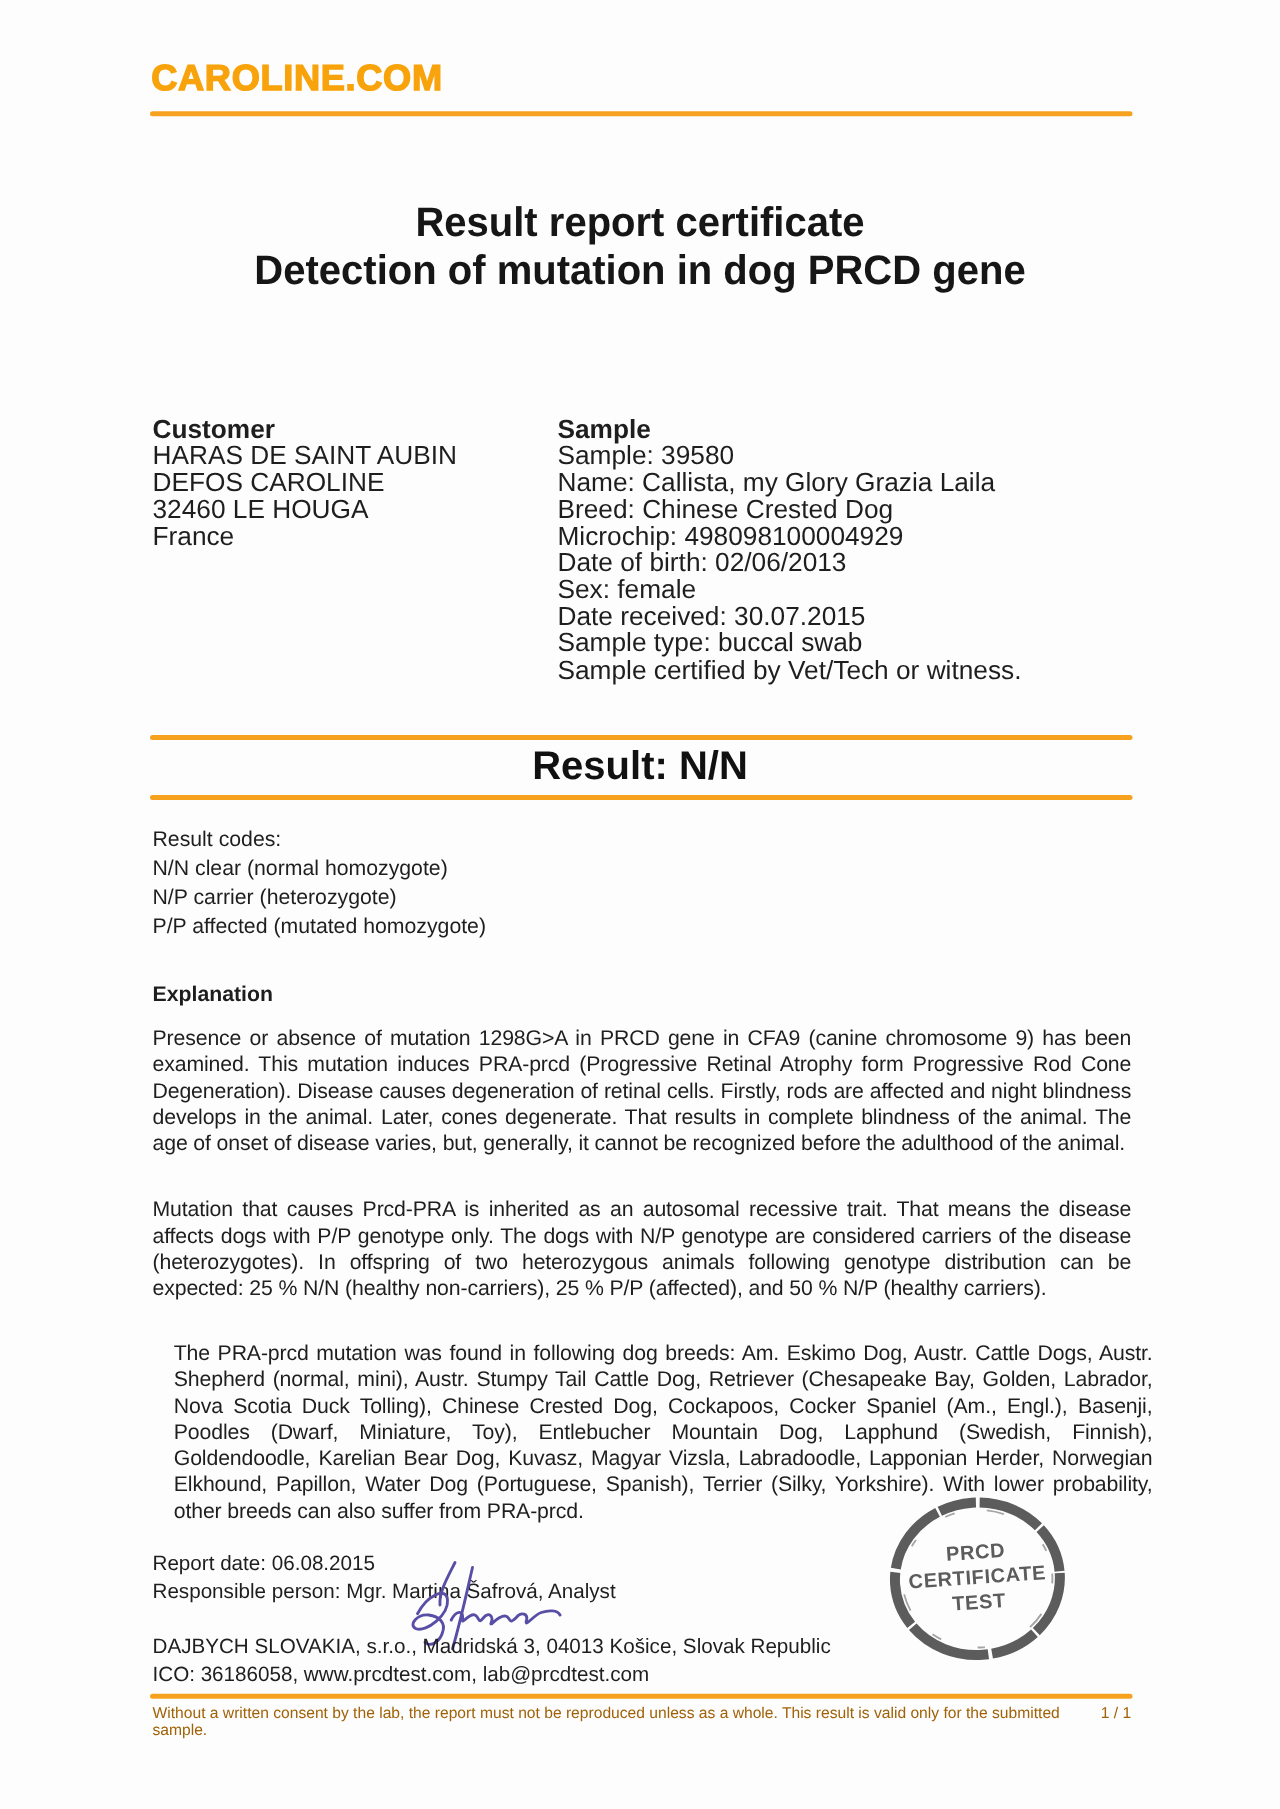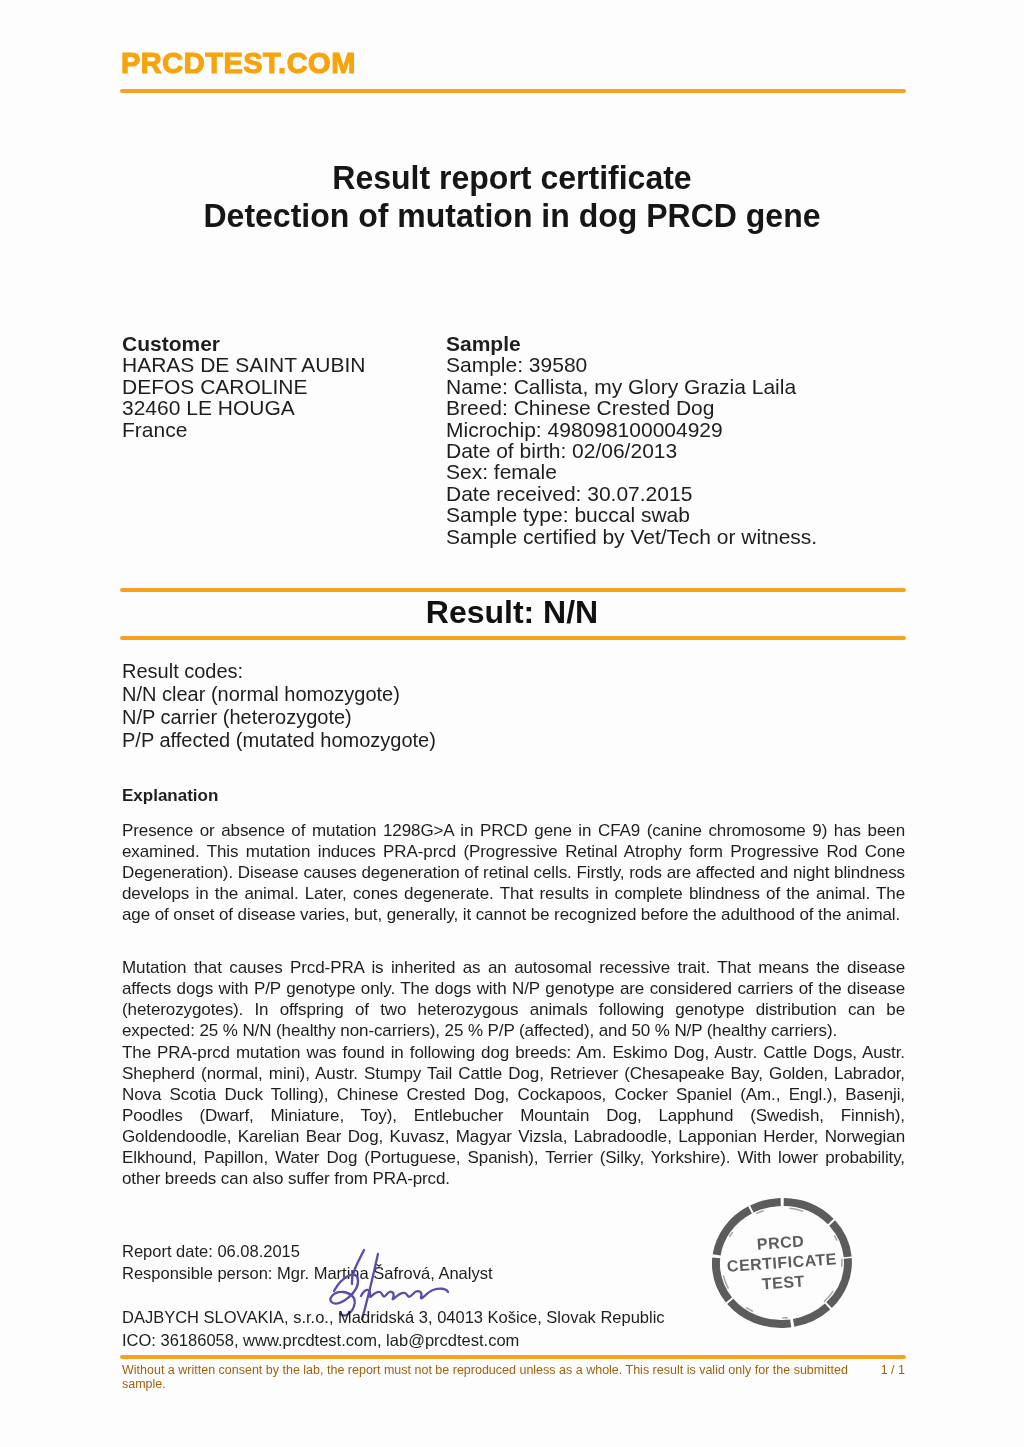--- a/index.html
+++ b/index.html
@@ -33,30 +33,30 @@
   .info-sample  { left: 446px; width: 470px; }
   .info-heading { font-weight: 700; }
   
   .rule-result-top { top: 588px; }
   .result-banner {
     position: absolute; left: 0; top: 594px; width: 1024px;
     text-align: center; font-size: 32px; font-weight: 700; color: #111;
   }
   .rule-result-bottom { top: 636px; }
   
-  .result-codes { position: absolute; left: 122px; top: 660px; font-size: 20px; line-height: 23px; }
+  .result-codes { position: absolute; left: 122px; top: 660px; font-size: 17px; line-height: 23px; }
   
   .expl-heading { position: absolute; left: 122px; top: 786px; font-size: 17px; font-weight: 700; }
   .paragraph {
     position: absolute; left: 122px; width: 783px;
     font-size: 17px; line-height: 21px; text-align: justify; letter-spacing: -0.1px;
   }
   .para1 { top: 820px; }
   .para2 { top: 957px; }
-  .para3 { top: 1042px; }
+  .para3 { top: 1072px; margin-left: 17px; }
   
   .report-block  { position: absolute; left: 122px; top: 1240px; font-size: 16.5px; line-height: 22px; }
   .signature-svg { position: absolute; left: 320px; top: 1247px; }
   .address-block { position: absolute; left: 122px; top: 1306px; font-size: 16.5px; line-height: 23px; }
   
   .stamp {
     position: absolute; left: 706px; top: 1194px; width: 152px; height: 140px;
     transform: rotate(-4deg); opacity: 0.9;
   }
   .stamp svg { position: absolute; left: 0; top: 0; }
@@ -72,21 +72,21 @@
     display: flex; justify-content: space-between;
     font-size: 12.5px; color: #a16207;
   }
   .footer .page-num { margin-left: 14px; white-space: nowrap; }
 </style>
 </head>
 <body>
 
 <div class="page">
 
-  <div class="logo">PRCDTEST.COM</div>
+  <div class="logo">CAROLINE.COM</div>
   <div class="rule rule-header"></div>
 
   <div class="title">
     <div>Result report certificate</div>
     <div>Detection of mutation in dog PRCD gene</div>
   </div>
 
   <div class="info-col info-customer">
     <div class="info-heading">Customer</div>
     <div>HARAS DE SAINT AUBIN</div>

